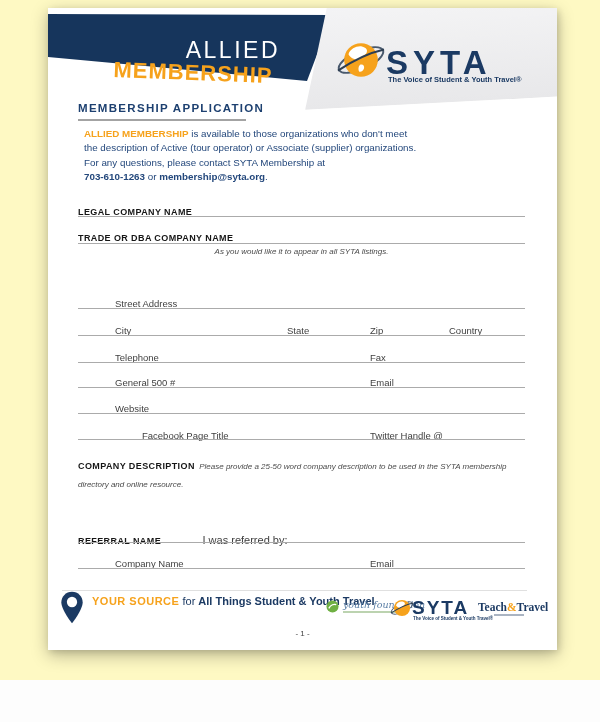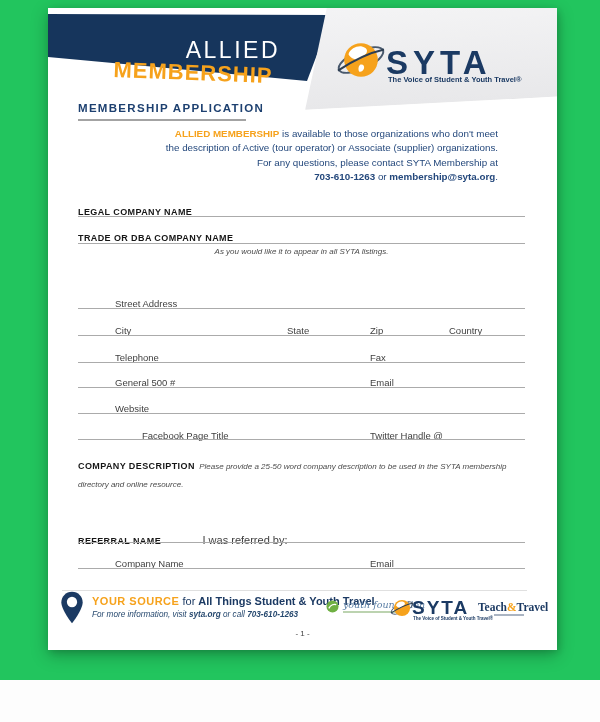--- a/index.html
+++ b/index.html
@@ -1,16 +1,16 @@
 <!DOCTYPE html>
 <html><head>
 <meta charset="utf-8">
 <style>
   html,body{margin:0;padding:0;background:#fdfdfd;}
-  .stage{position:relative;width:600px;height:680px;background:#22c55e;overflow:hidden;
+  .stage{position:relative;width:600px;height:680px;background:#fef9c3;overflow:hidden;
          font-family:"Liberation Sans",sans-serif;}
   .abs{position:absolute;}
   .page{position:absolute;left:48px;top:8px;width:509px;height:642px;background:#fff;
         overflow:hidden;box-shadow:0 5px 16px rgba(0,0,0,.28),2px 2px 6px rgba(0,0,0,.12);}
   
   .navy-band{left:0;top:0;width:100%;height:115px;background:#16355C;
              clip-path:polygon(0 6px,284px 7px,259px 73px,0 49px);}
   .allied{left:92px;top:29px;width:140px;text-align:right;color:#fff;font-size:23px;
           letter-spacing:2.5px;font-weight:400;}
   .membership{left:66px;top:49px;color:#F6A21C;font-size:22px;font-weight:bold;
@@ -20,21 +20,21 @@
           clip-path:polygon(40px 0,100% 0,100% 100%,10px 100%);
           filter:drop-shadow(0 3px 5px rgba(40,40,40,.35));}
   .hlogo{left:292px;top:22px;width:216px;height:74px;}
   .hlogo .globe{left:-4px;top:5px;width:50px;height:50px;}
   .syta-word{left:46px;top:16px;font-size:33px;line-height:33px;font-weight:bold;
              letter-spacing:5px;color:#1b3a63;}
   .syta-tag{left:48px;top:45px;font-size:7.5px;font-weight:bold;color:#1b3a63;letter-spacing:0;}
   
   .m-heading{left:30px;top:94px;font-size:11.5px;font-weight:bold;letter-spacing:1.3px;color:#1d4070;}
   .m-rule{left:30px;top:111px;width:168px;height:2px;background:#a3a3a3;}
-  .intro{left:30px;top:119px;width:420px;font-size:9.8px;line-height:14.3px;color:#24487c;text-align:right;}
+  .intro{left:36px;top:119px;width:420px;font-size:9.8px;line-height:14.3px;color:#24487c;}
   .lead{color:#F6A21C;font-weight:bold;}
   .intro b{font-weight:bold;}
   
   .slabel{font-size:9px;font-weight:bold;letter-spacing:.4px;color:#161616;}
   .flabel{font-size:9.5px;color:#3f3f3f;margin-left:37px;}
   .frule{left:30px;width:447px;height:0;border-top:1px solid #ababab;}
   .note{font-style:italic;font-size:8px;color:#4a4a4a;font-weight:normal;letter-spacing:0;}
   .cnote{left:30px;top:239px;width:447px;text-align:center;}
   .orange-h{font-size:10.5px;font-weight:bold;letter-spacing:1px;color:#F6A21C;}
   
@@ -139,21 +139,20 @@
     <div class="abs flabel" style="left:30px;top:550px;">Company Name</div>
     <div class="abs flabel" style="left:285px;top:550px;">Email</div>
     <div class="abs frule" style="top:560px;"></div>
 
     <div class="abs f-rule"></div>
     <svg class="abs pin" viewBox="0 0 34 48">
       <path d="M17 1 C8 1 1.5 8 1.5 16.5 C1.5 28 17 47 17 47 S32.5 28 32.5 16.5 C32.5 8 26 1 17 1 z" fill="#1b3a63"></path>
       <circle cx="17" cy="16" r="7.5" fill="#fff"></circle>
     </svg>
     <div class="abs src-line"><span class="src-orange">YOUR SOURCE</span><span> for </span><span class="src-bold">All Things Student &amp; Youth Travel</span></div>
-    <div class="abs info-line"><span>For more information, visit </span><b>syta.org</b><span> or call </span><b>703-610-1263</b></div>
 
     <div class="abs yf">
       <svg class="abs yf-circle" viewBox="0 0 14 14">
         <circle cx="7" cy="7" r="6.5" fill="#6fb043"></circle>
         <path d="M3 9 C5 5 9 4 11 5" stroke="#fff" stroke-width="1.4" fill="none"></path>
       </svg>
       <div class="abs yf-script">youth foundation</div>
       <div class="abs yf-bar"></div>
     </div>
 

